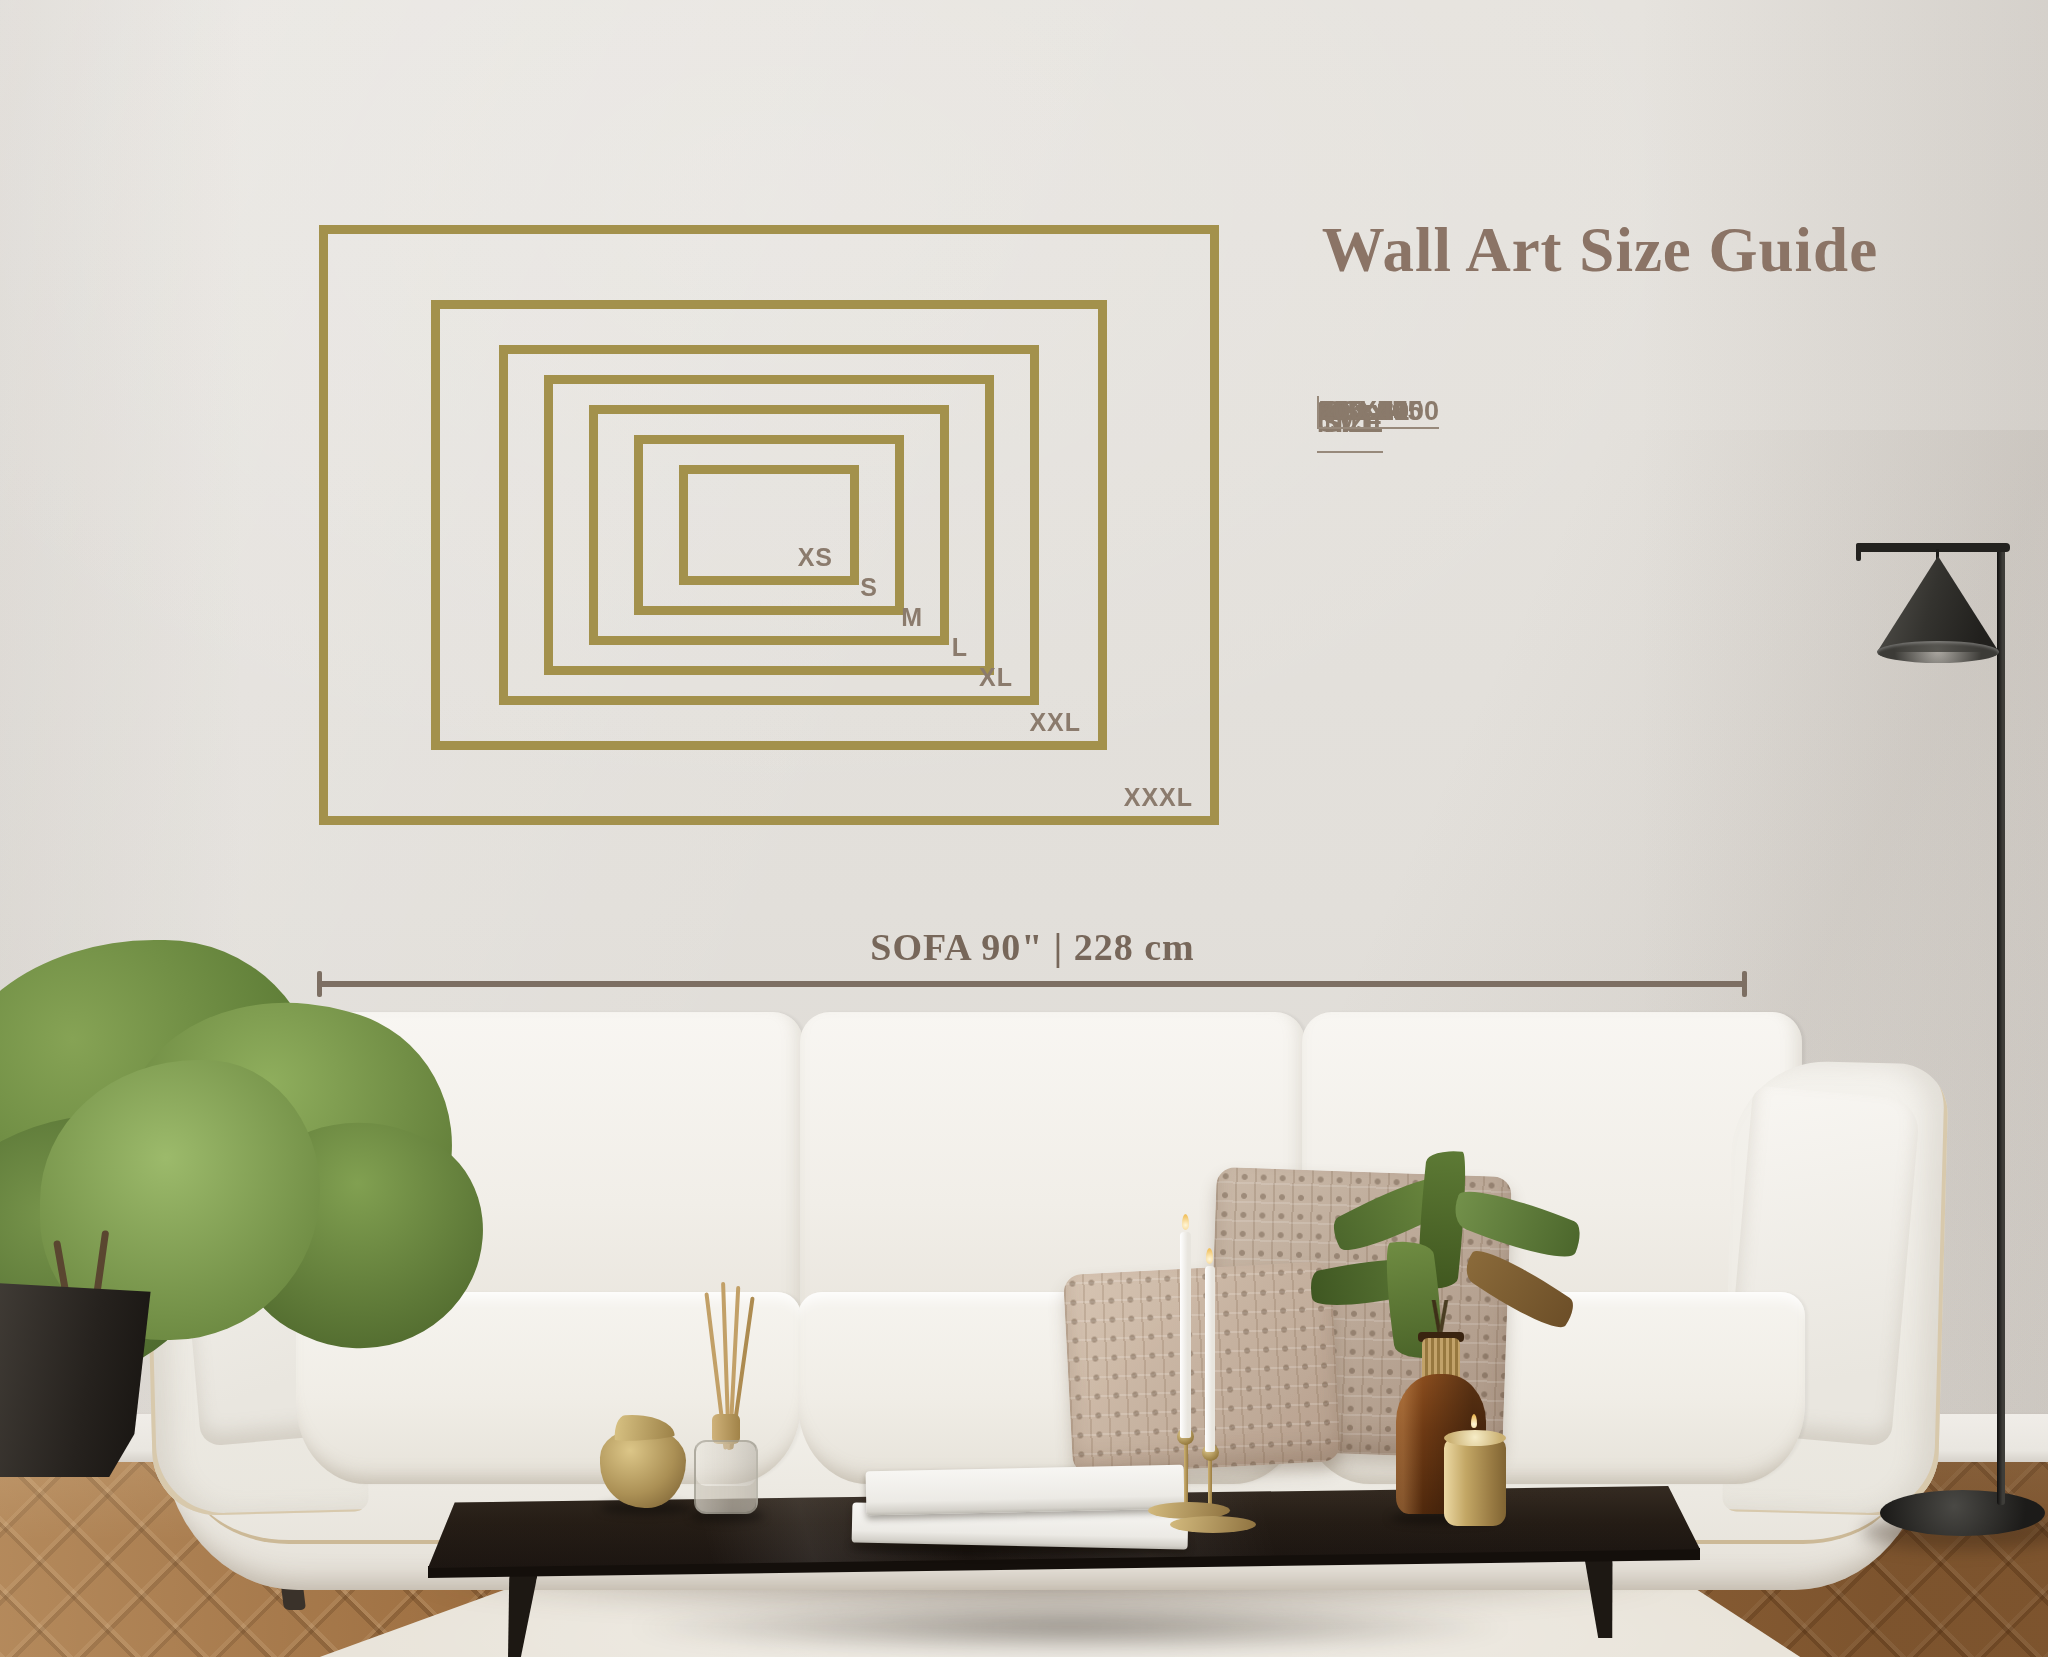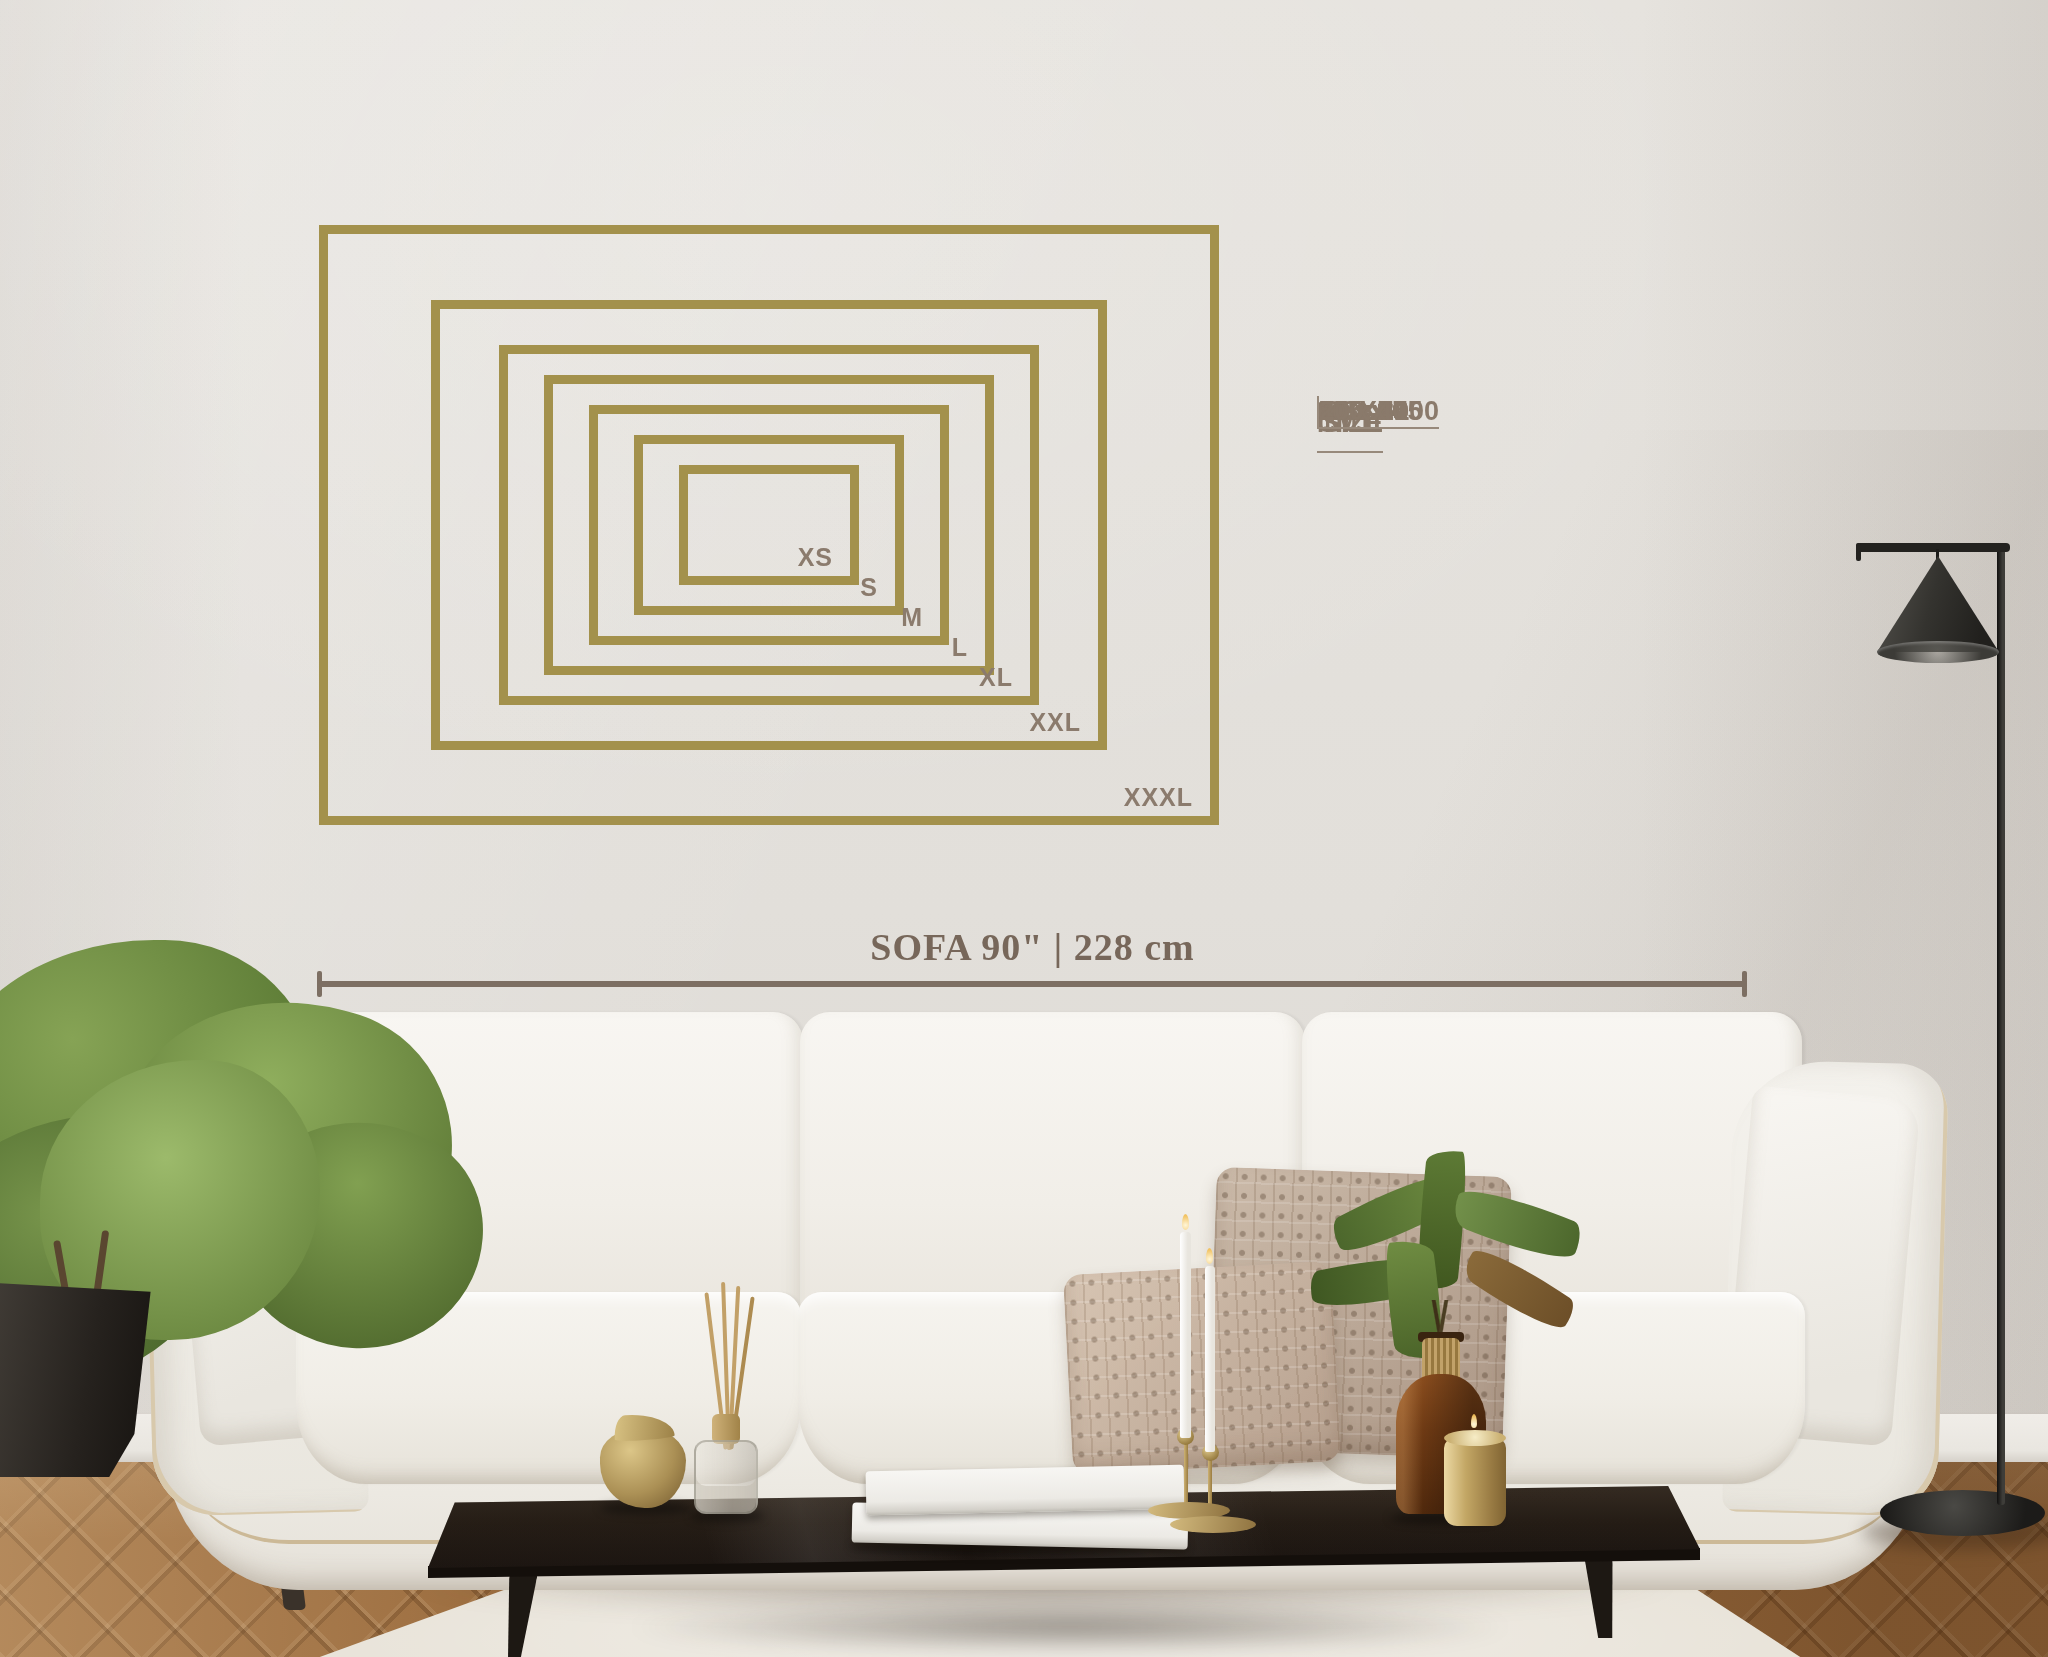--- a/index.html
+++ b/index.html
@@ -239,20 +239,21 @@
   <div class="art-rect r1"></div>
   <div class="art-rect r0"></div>
   <div class="art-label l0">XS</div>
   <div class="art-label l1">S</div>
   <div class="art-label l2">M</div>
   <div class="art-label l3">L</div>
   <div class="art-label l4">XL</div>
   <div class="art-label l5">XXL</div>
   <div class="art-label l6">XXXL</div>
 
+  <div class="page-title">Wall Art Size Guide</div>
 
   <div class="size-table">
     <div class="st-h cell-l bb">SIZE</div>
     <div class="st-h cell-c bb">INCH</div>
     <div class="st-h cell-c bb">CM</div>
 
     <div class="cell-l bb">XS</div>
     <div class="cell-c bb">12 x 9</div>
     <div class="cell-c bb bl">30 x 20</div>
 

